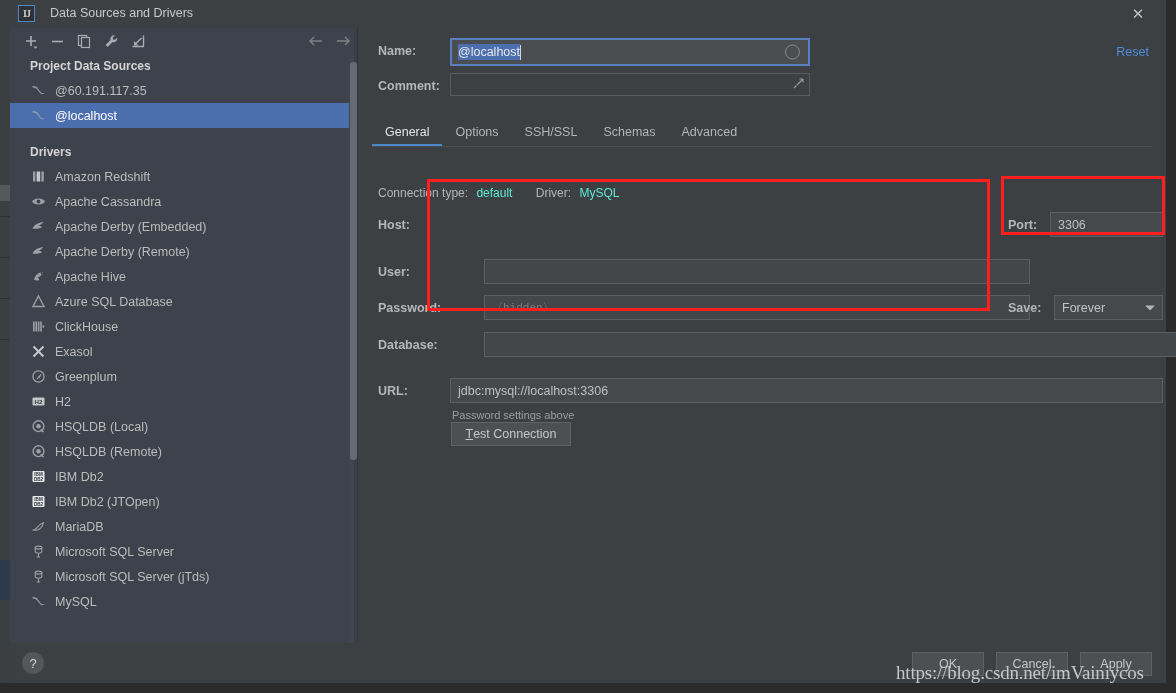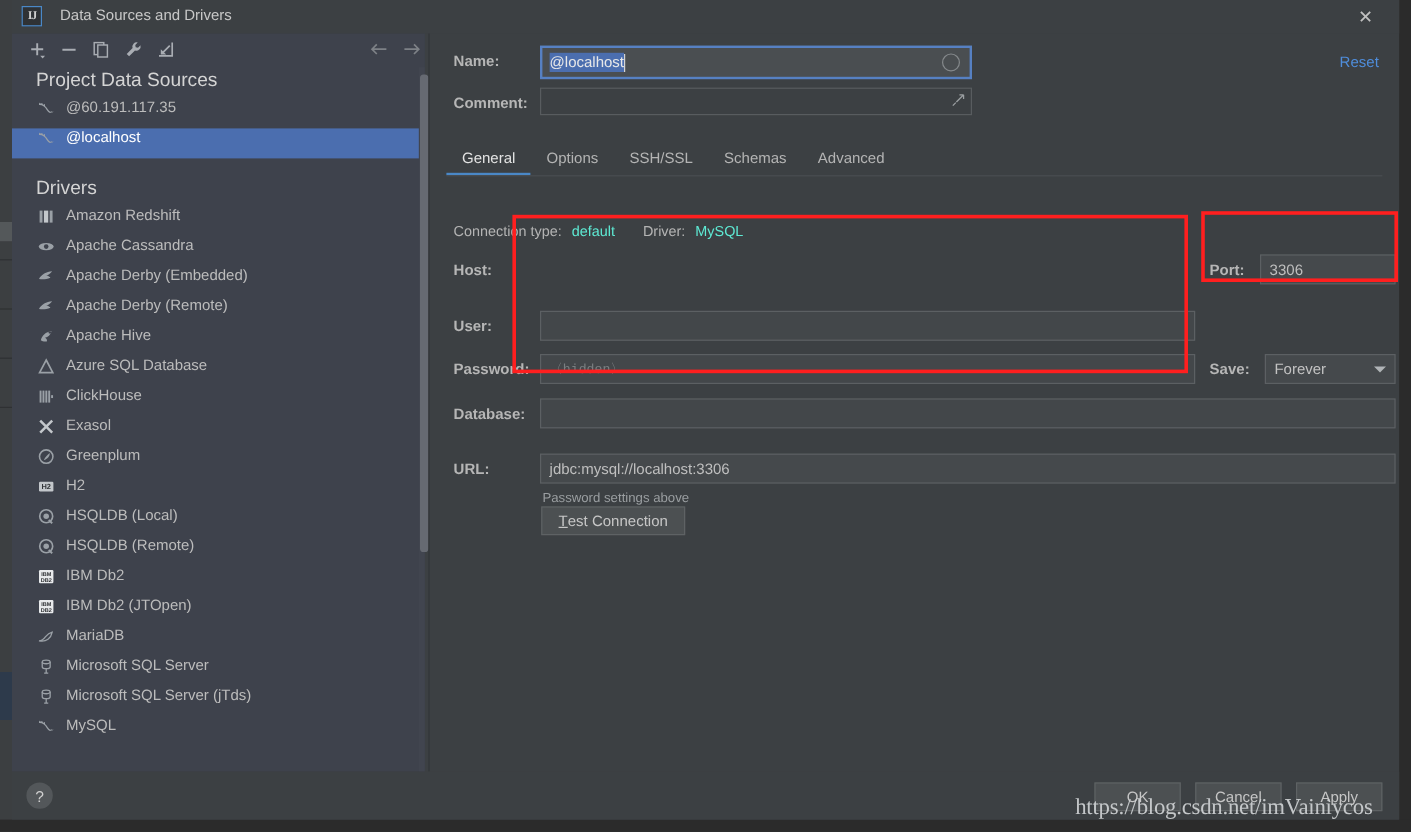--- a/index.html
+++ b/index.html
@@ -84,25 +84,25 @@
     color: #a9adb3; cursor: pointer;
   }
   .tb-icon svg { display: block; }
   .tb-nav { color: #7d8186; }
 
   .sb-scroll {
     position: absolute; left: 0; top: 26px; width: 344px; height: 589px;
     overflow: hidden;
   }
   .group-header {
-    font-size: 16px; font-weight: normal; color: #d4d4d4;
+    font-size: 12px; font-weight: bold; color: #d4d4d4;
     padding: 5px 0 5px 20px;
   }
   .tree-row {
-    height: 25px; display: flex; 
+    height: 25px; display: flex; align-items: center;
     padding-left: 20px; cursor: pointer; font-size: 12.5px; color: #bcbcbc;
   }
   .tree-row.selected { background: #4b6eaf; color: #ffffff; }
   .tree-row .row-icon {
     width: 16px; height: 16px; margin-right: 9px;
     display: inline-flex; align-items: center; justify-content: center;
     flex: 0 0 16px;
   }
   .drv-row { padding-left: 20px; }
 
@@ -129,21 +129,21 @@
   }
   .field {
     position: absolute; box-sizing: border-box;
     background: #45494c;
     border: 1px solid #5c6063;
     color: #bfbfbf; font-size: 12.5px;
     padding: 0 7px;
     display: flex; align-items: center;
     height: 25px;
   }
-  .field.empty { background: #43474a; }
+  .field.empty { background: #43474a; margin-left: 34px; }
   .field .ph { color: #7b7f82; }
 
   .name-field {
     position: absolute; left: 92px; top: 10px; width: 360px; height: 28px;
     box-sizing: border-box;
     background: #4a4e51;
     border: 2px solid #5680c2;
     display: flex; align-items: center; padding: 0 6px;
   }
   .name-field .sel-text {

